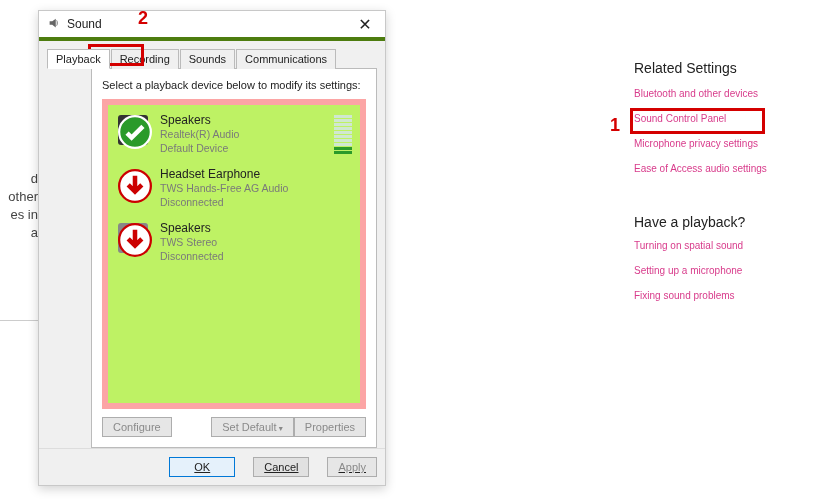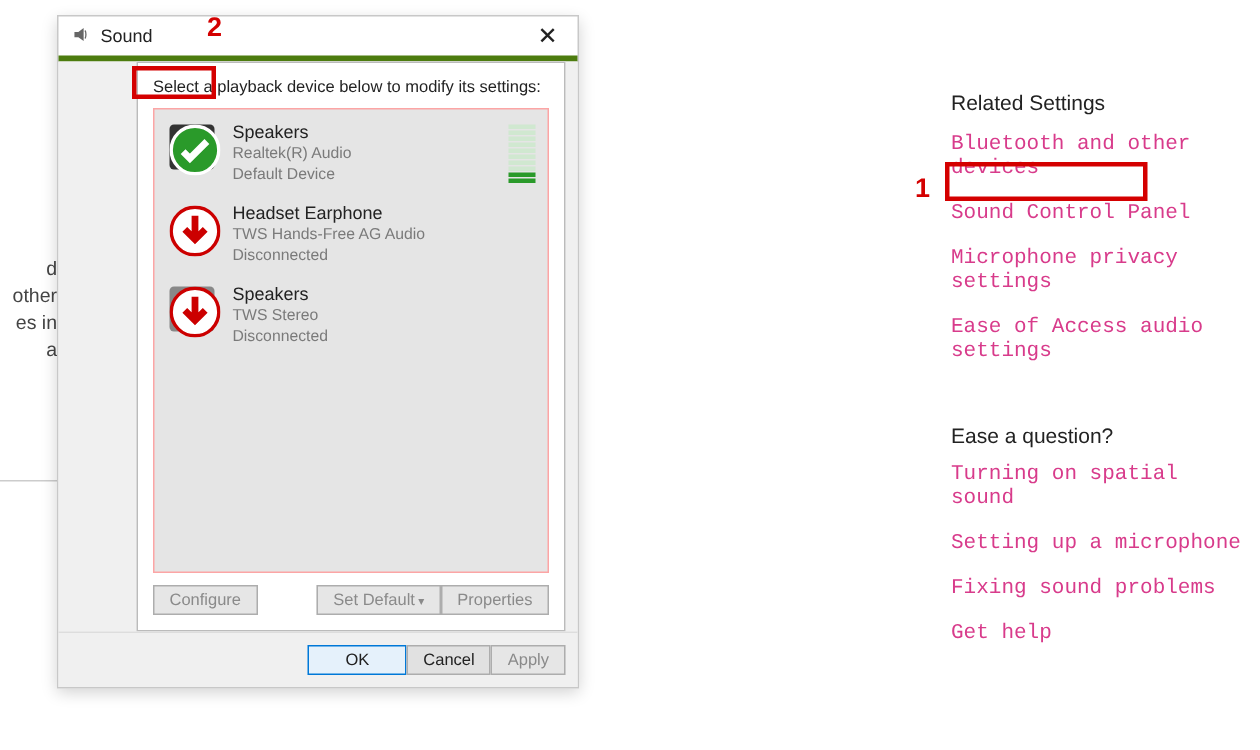--- a/index.html
+++ b/index.html
@@ -82,22 +82,22 @@
     border: 1px solid #bbb;
     background: #fff;
     padding: 10px;
     height: 380px;
     display: flex;
     flex-direction: column;
     margin-left: 44px;
   }
   .instr { font-size: 11px; margin-bottom: 8px; }
   .device-list {
-    border: 1px solid #fca5a5;
-    background: #e5e5e5;
+    border: 6px solid #fca5a5;
+    background: #bef264;
     flex: 1;
     overflow: auto;
     padding-top: 2px;
   }
   .device {
     display: flex;
     align-items: flex-start;
     padding: 6px 8px;
     gap: 10px;
   }
@@ -139,42 +139,42 @@
   }
   .btn[disabled] { color: #8a8a8a; background:#e6e6e6; }
   .btn.primary { border: 1px solid #0078d7; background:#e5f1fb; padding:3px 24px;}
   .split::after { content:" ▾"; font-size:8px; }
   .footer {
     border-top: 1px solid #ddd;
     background:#f0f0f0;
     padding: 8px;
     display: flex;
     justify-content: flex-end;
-    gap: 0;
+    gap: 18px;
+    text-decoration: underline;
   }
 
   
   .right {
     position: absolute;
     left: 634px;
     top: 60px;
     width: 200px;
   }
   .right-h {
     font-size: 14px;
     color: #222;
     margin-bottom: 12px;
   }
   .right-link {
     display: block;
-    font-size: 14px;
+    font-size: 10px;
     color: #d83b8b;
     margin-bottom: 14px;
     cursor: pointer;
-    font-family: Liberation Mono, monospace;
   }
   .right-h2 { margin-top: 40px; margin-bottom:10px; font-size:14px;}
 
   
   .callout-box {
     position: absolute;
     border: 3px solid #d40000;
     pointer-events: none;
   }
   .callout-num {
@@ -200,20 +200,26 @@
       <svg width="14" height="14" viewBox="0 0 16 16">
           <path fill="#666" d="M3 6v4h3l4 3V3L6 6H3z"></path>
           <path fill="none" stroke="#666" stroke-width="1" d="M11 5c1 1 1 5 0 6"></path>
         </svg>
     </span>
     <span>Sound</span>
     <span class="spacer"></span>
     <div class="close-x">✕</div>
   </div>
   <div class="dlg-body">
+    <div class="tabs">
+      <div class="tab active">Playback</div>
+      <div class="tab">Recording</div>
+      <div class="tab">Sounds</div>
+      <div class="tab">Communications</div>
+    </div>
     <div class="tab-panel">
       <div class="instr">Select a playback device below to modify its settings:</div>
       <div class="device-list">
 
         <div class="device">
           <div class="dev-icon">
             <svg viewBox="0 0 34 34">
                 <rect x="2" y="2" width="30" height="30" rx="3" fill="#333"></rect>
                 <circle cx="17" cy="17" r="9" fill="#777"></circle>
                 <circle cx="17" cy="17" r="4" fill="#222"></circle>
@@ -296,24 +302,23 @@
   </div>
 </div>
 
 <div class="right">
   <div class="right-h">Related Settings</div>
   <a class="right-link">Bluetooth and other devices</a>
   <a class="right-link">Sound Control Panel</a>
   <a class="right-link">Microphone privacy settings</a>
   <a class="right-link">Ease of Access audio settings</a>
 
-  <div class="right-h right-h2">Ease a question?</div>
+  <div class="right-h right-h2">Have a playback?</div>
   <a class="right-link">Turning on spatial sound</a>
   <a class="right-link">Setting up a microphone</a>
   <a class="right-link">Fixing sound problems</a>
-  <a class="right-link">Get help</a>
 </div>
 
 <div class="callout-num" style="left:610px; top:115px;">1</div>
 <div class="callout-box" style="left:630px; top:108px; width:135px; height:26px;"></div>
 
 <div class="callout-num" style="left:138px; top:8px;">2</div>
 <div class="callout-box" style="left:88px; top:44px; width:56px; height:22px;"></div>
 
 </body></html>

